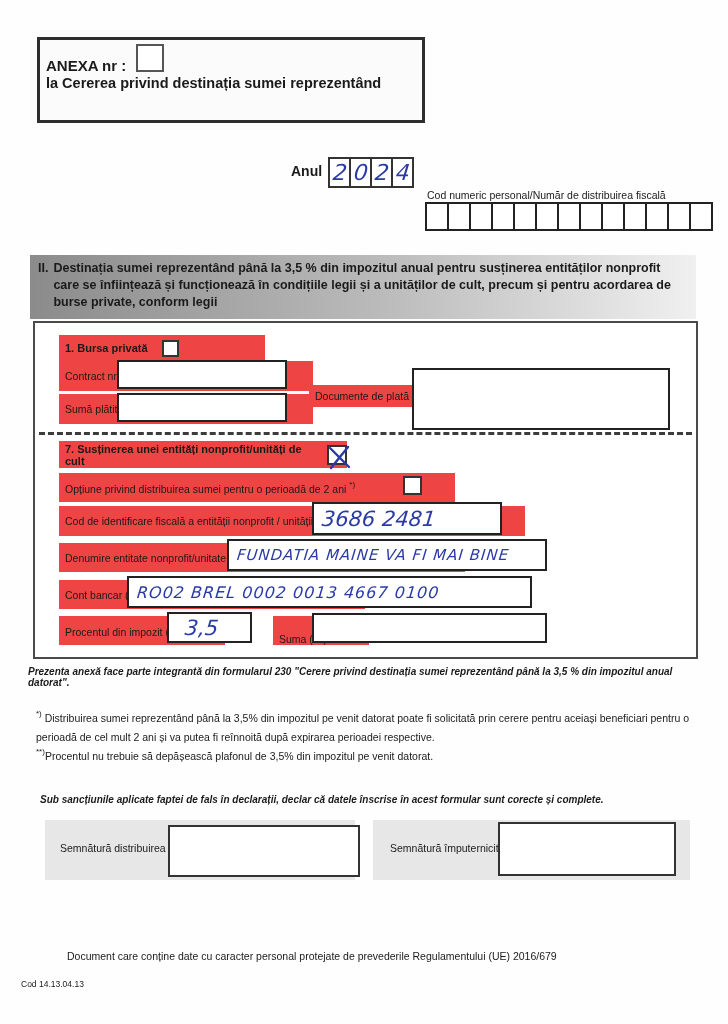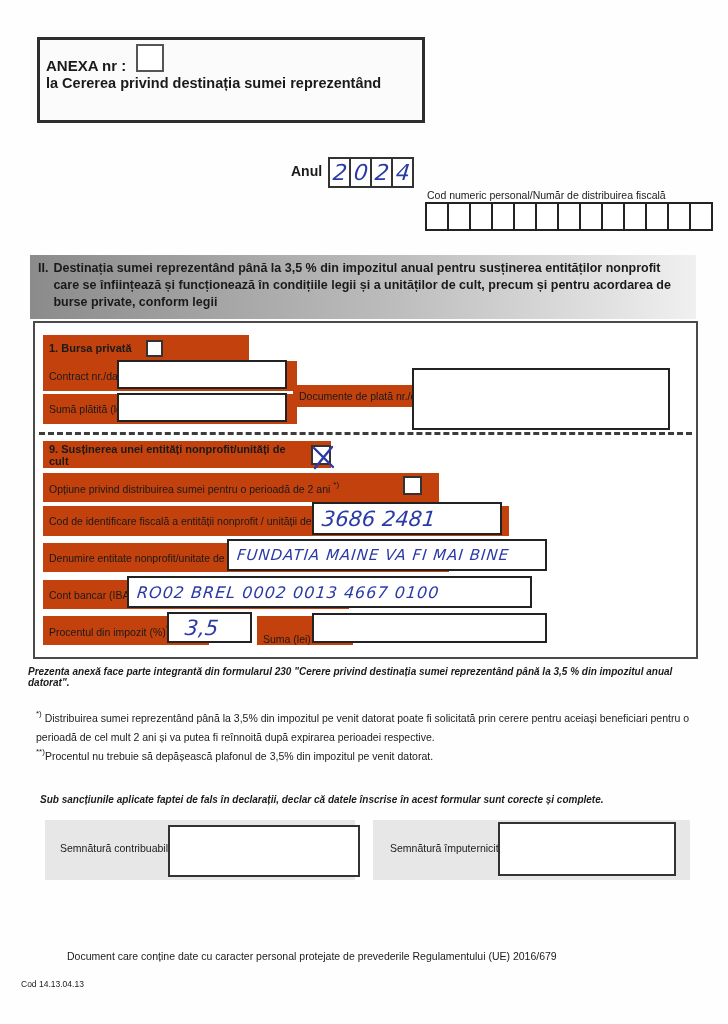--- a/index.html
+++ b/index.html
@@ -29,21 +29,21 @@
   .hw-digit{font-size:22px;line-height:22px;}
 
   
   .sec2-header{left:30px;top:255px;width:650px;background:linear-gradient(90deg,#8b8b8b 0%,#bdbdbd 55%,#f0f0f0 100%);
                padding:5px 8px 8px 8px;display:flex;gap:5px;}
   .sec2-marker{font-weight:bold;font-size:12.5px;line-height:17px;}
   .sec2-text{font-weight:bold;font-size:12.5px;line-height:17px;}
 
   
   .main-box{left:33px;top:321px;width:661px;height:334px;border:2px solid #4a4a4a;background:#fff;}
-  .strip{position:absolute;background:#c2410c;display:flex;align-items:center;}
+  .strip{position:absolute;background:#ef4444;display:flex;align-items:center;margin-left:16px;}
   .lbl{font-size:10.5px;}
   .lbl-b{font-size:11px;font-weight:bold;}
   .ibox{position:absolute;background:#fff;border:2px solid #222;display:flex;align-items:center;
         padding-left:8px;box-sizing:border-box;}
   .cb{background:#fff;border:2px solid #333;box-sizing:border-box;position:relative;}
   .dashed{position:absolute;left:4px;right:4px;top:109px;border-top:3px dashed #3c3c3c;}
   sup.mark{font-size:8px;vertical-align:6px;}
 
   
   .note-bold-italic{font-weight:bold;font-style:italic;font-size:10px;}
@@ -134,21 +134,21 @@
     <div class="strip" style="left:258px;top:62px;height:22px;padding:0 6px;">
       <span class="lbl">Documente de plată nr./data</span>
     </div>
     <div class="ibox" style="left:377px;top:45px;width:258px;height:62px;">
       <span class="hw" style="font-size:15px;"></span>
     </div>
 
     <div class="dashed"></div>
 
     <div class="strip" style="left:8px;top:118px;width:282px;height:27px;padding-left:6px;gap:12px;">
-      <span class="lbl-b">9. Susținerea unei entități nonprofit/unități de cult</span>
+      <span class="lbl-b">7. Susținerea unei entități nonprofit/unități de cult</span>
       <span class="cb" style="width:20px;height:20px;flex:none;">
         <svg class="checkx" width="26" height="27" viewBox="0 0 26 27">
           <path d="M3 4 L22 23 M21 3 L4 24" stroke="#2a3aa6" stroke-width="2.4" fill="none" stroke-linecap="round"></path>
         </svg>
       </span>
     </div>
 
     <div class="strip" style="left:8px;top:150px;width:390px;height:29px;padding-left:6px;">
       <span class="lbl"><span>Opțiune privind distribuirea sumei pentru o perioadă de 2 ani</span> <sup class="mark">*)</sup></span>
     </div>
@@ -194,21 +194,21 @@
   <div class="abs footnote" style="left:36px;top:704px;width:664px;">
     <sup class="fn-marker">*)</sup> <span>Distribuirea sumei reprezentând până la 3,5% din impozitul pe venit datorat poate fi solicitată prin cerere pentru aceiași beneficiari pentru o perioadă de cel mult 2 ani și va putea fi reînnoită după expirarea perioadei respective.</span>
   </div>
   <div class="abs footnote" style="left:36px;top:742px;width:664px;">
     <sup class="fn-marker">**)</sup><span>Procentul nu trebuie să depășească plafonul de 3,5% din impozitul pe venit datorat.</span>
   </div>
 
   <div class="abs note-bold-italic" style="left:40px;top:770px;width:660px;margin-top:24px;">Sub sancțiunile aplicate faptei de fals  în declarații, declar că datele înscrise în acest formular sunt corecte și complete.</div>
 
   <div class="abs sig-strip" style="left:45px;top:820px;width:310px;height:60px;"></div>
-  <div class="abs sig-label" style="left:60px;top:842px;">Semnătură contribuabil</div>
+  <div class="abs sig-label" style="left:60px;top:842px;">Semnătură distribuirea</div>
   <div class="abs sig-box" style="left:168px;top:825px;width:188px;height:48px;"></div>
 
   <div class="abs sig-strip" style="left:373px;top:820px;width:317px;height:60px;"></div>
   <div class="abs sig-label" style="left:390px;top:842px;">Semnătură împuternicit</div>
   <div class="abs sig-box" style="left:498px;top:822px;width:174px;height:50px;"></div>
 
   <div class="abs small" style="left:47px;top:950px;margin-left:20px;">Document care conține date cu caracter personal protejate de prevederile Regulamentului (UE) 2016/679</div>
   <div class="abs tiny" style="left:21px;top:979px;">Cod  14.13.04.13</div>
 
 </div>

